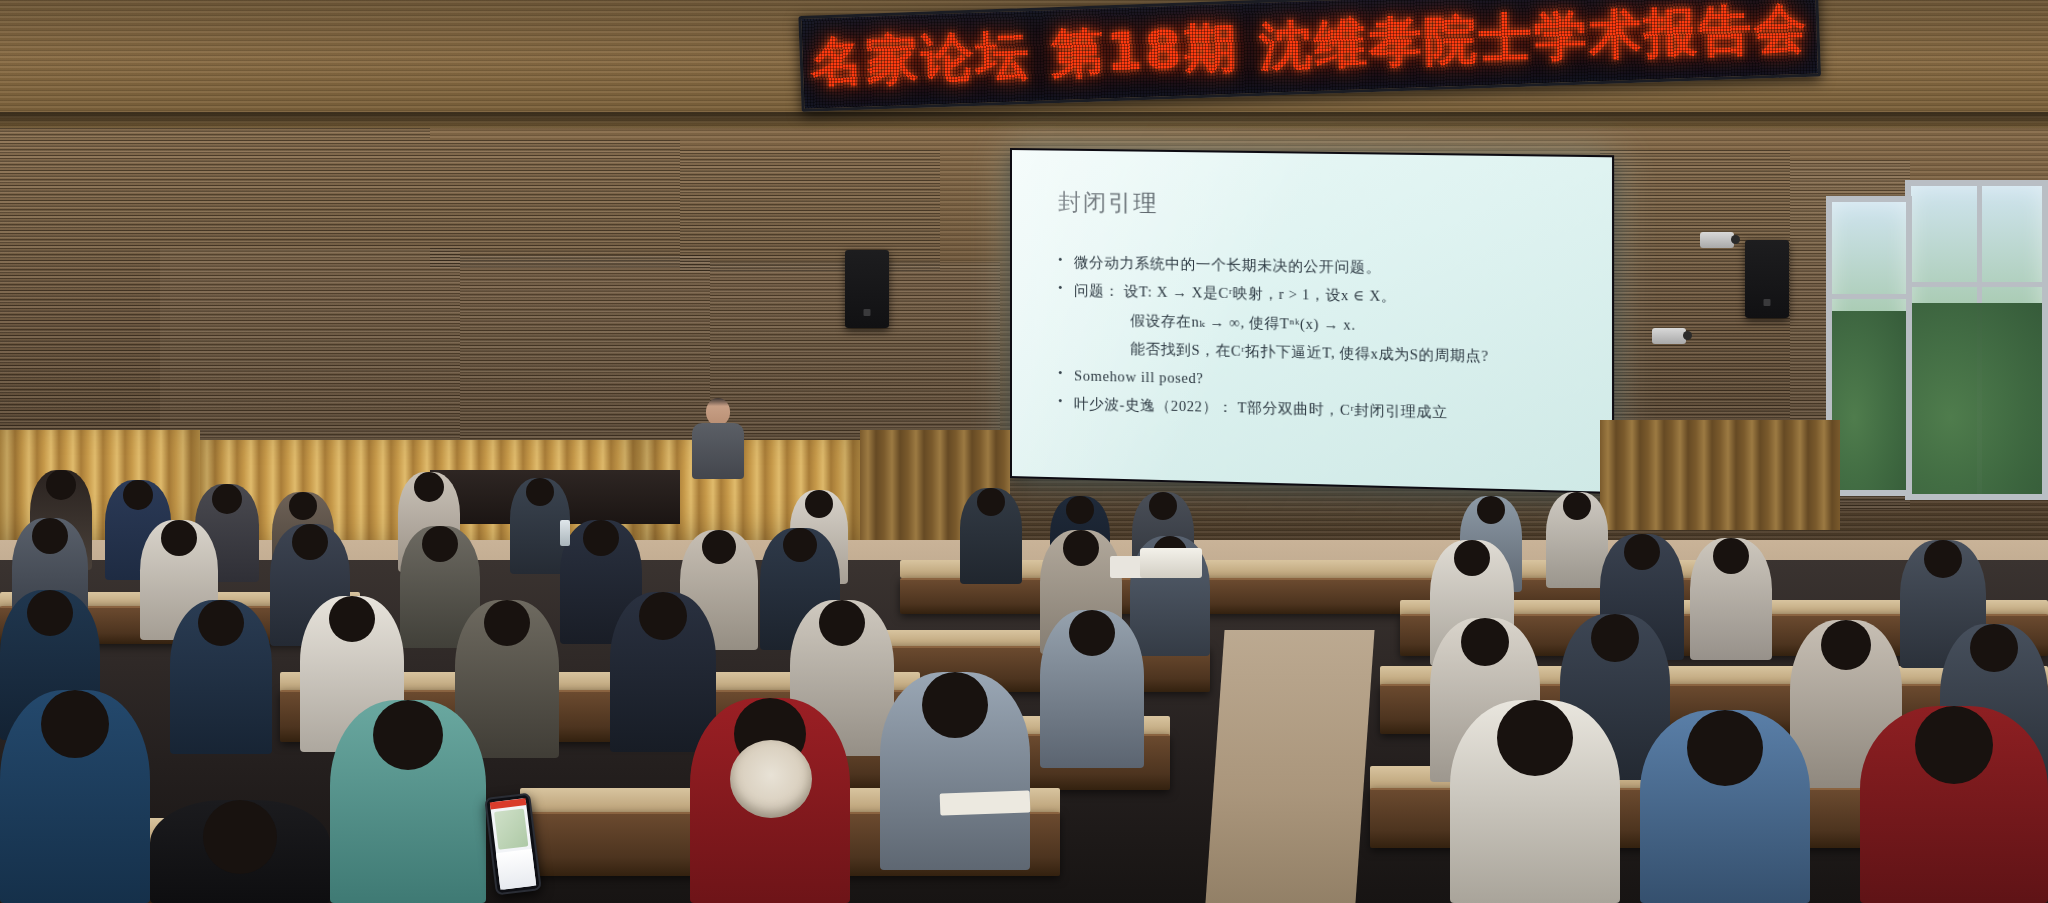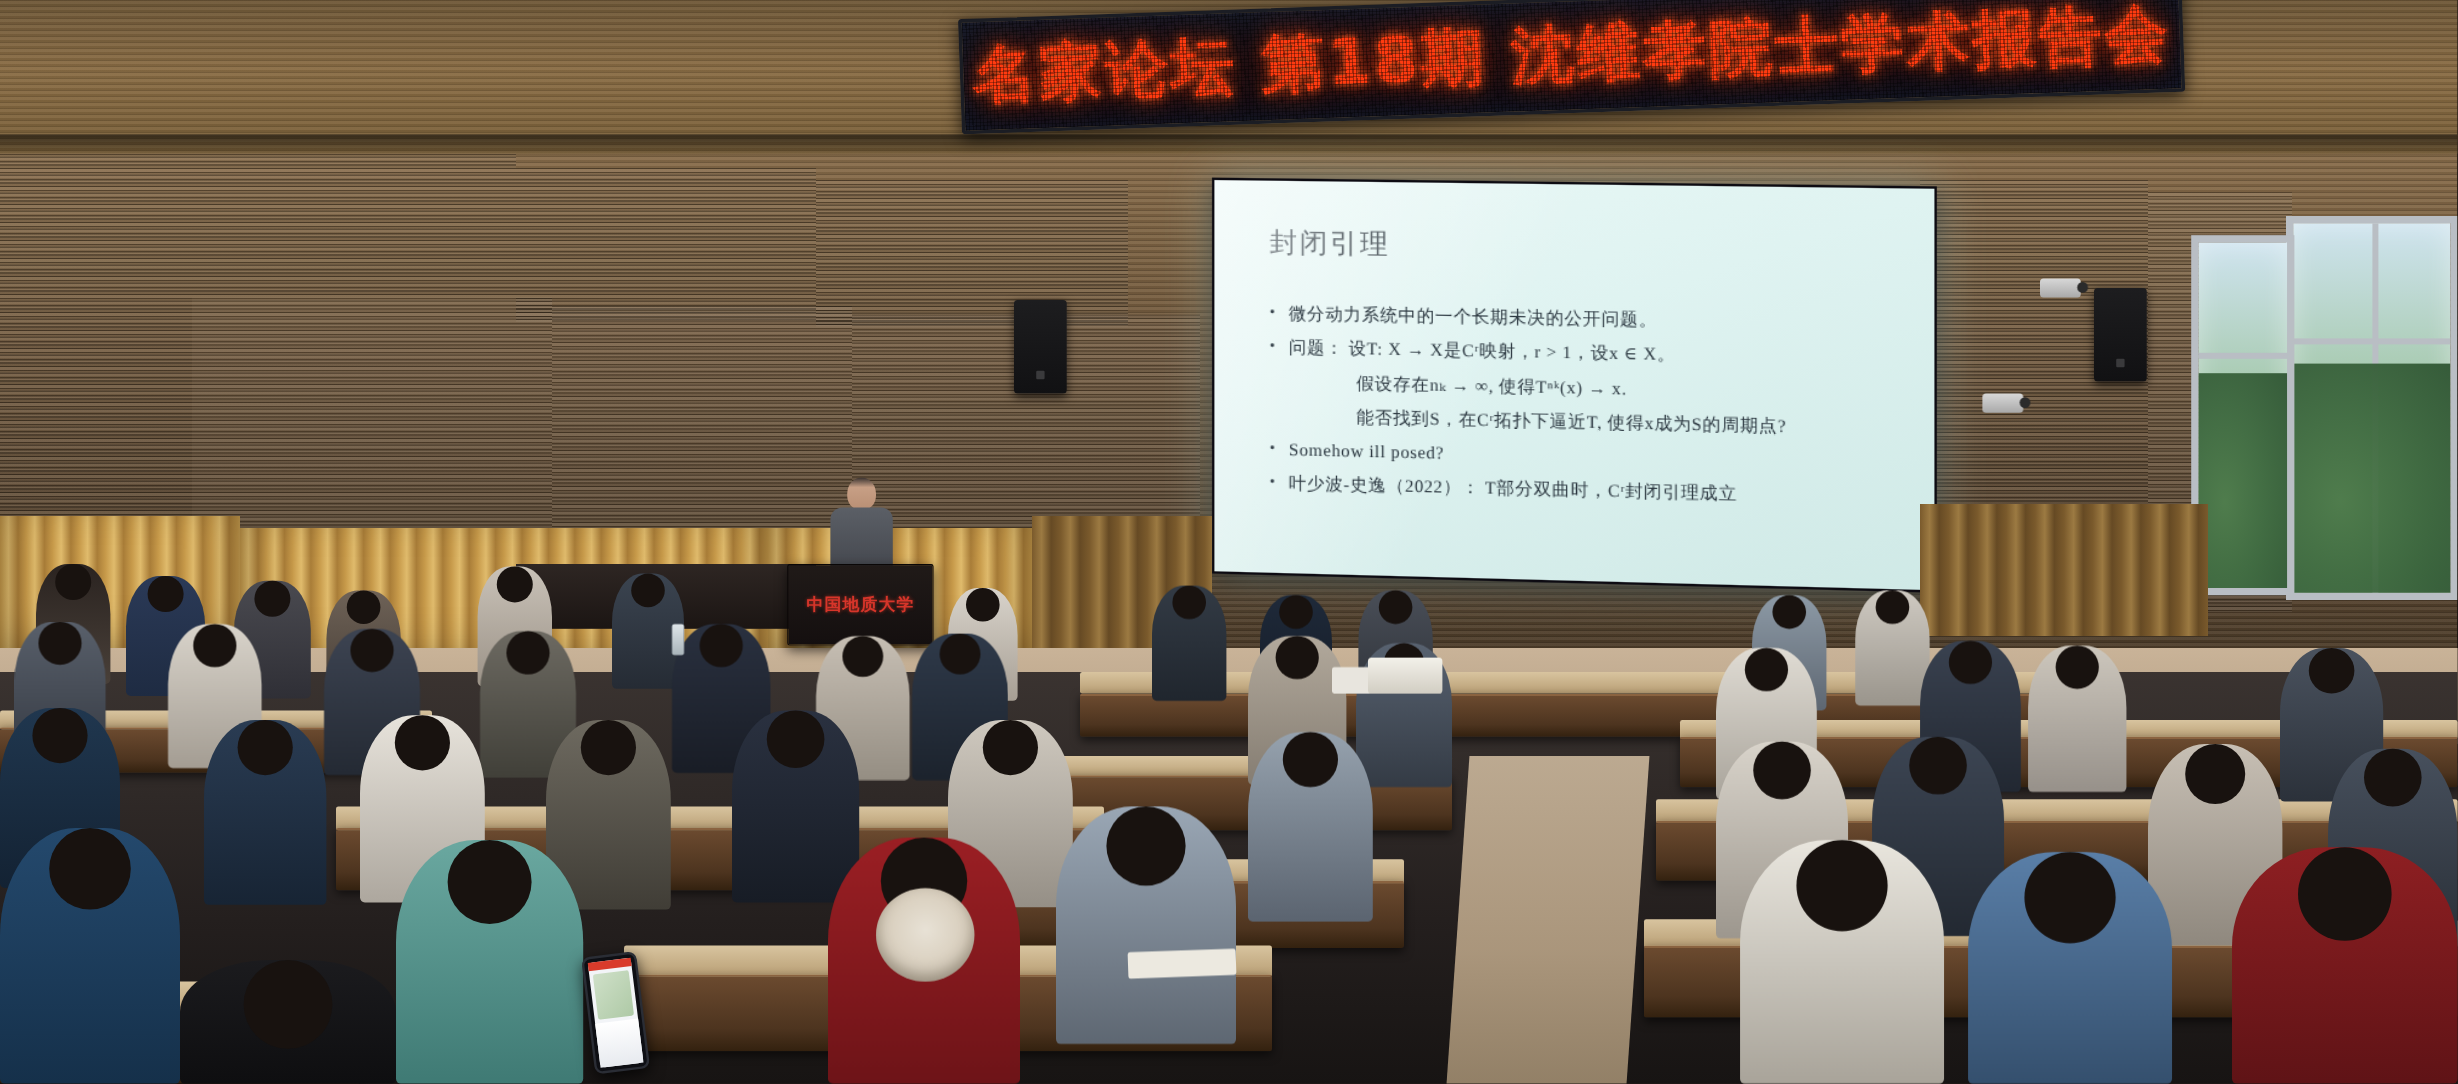--- a/index.html
+++ b/index.html
@@ -347,23 +347,20 @@
   <div class="curtain-dark" style="left:1600px;top:420px; width:240px; height:110px;"></div>
 
   <div class="stage-floor"></div>
   <div class="stage-table"></div>
 
   <div class="speaker">
     <div class="head"></div>
     <div class="body"></div>
   </div>
 
-  <div id="podium">
-    <span class="podium-sign">中国地质大学</span>
-  </div>
 
   <div class="audience-floor"></div>
   <div class="aisle" style="left:1215px; top:630px; width:150px; height:273px; transform:skewX(-4deg);"></div>
 
   <div class="desk-top" style="left:900px; top:560px; width:820px; height:18px;"></div>
   <div class="bench" style="left:900px; top:578px; width:820px; height:36px;"></div>
 
   <div class="desk-top" style="left:0px;   top:592px; width:360px; height:16px;"></div>
   <div class="bench" style="left:0px;   top:606px; width:360px; height:38px;"></div>
 

